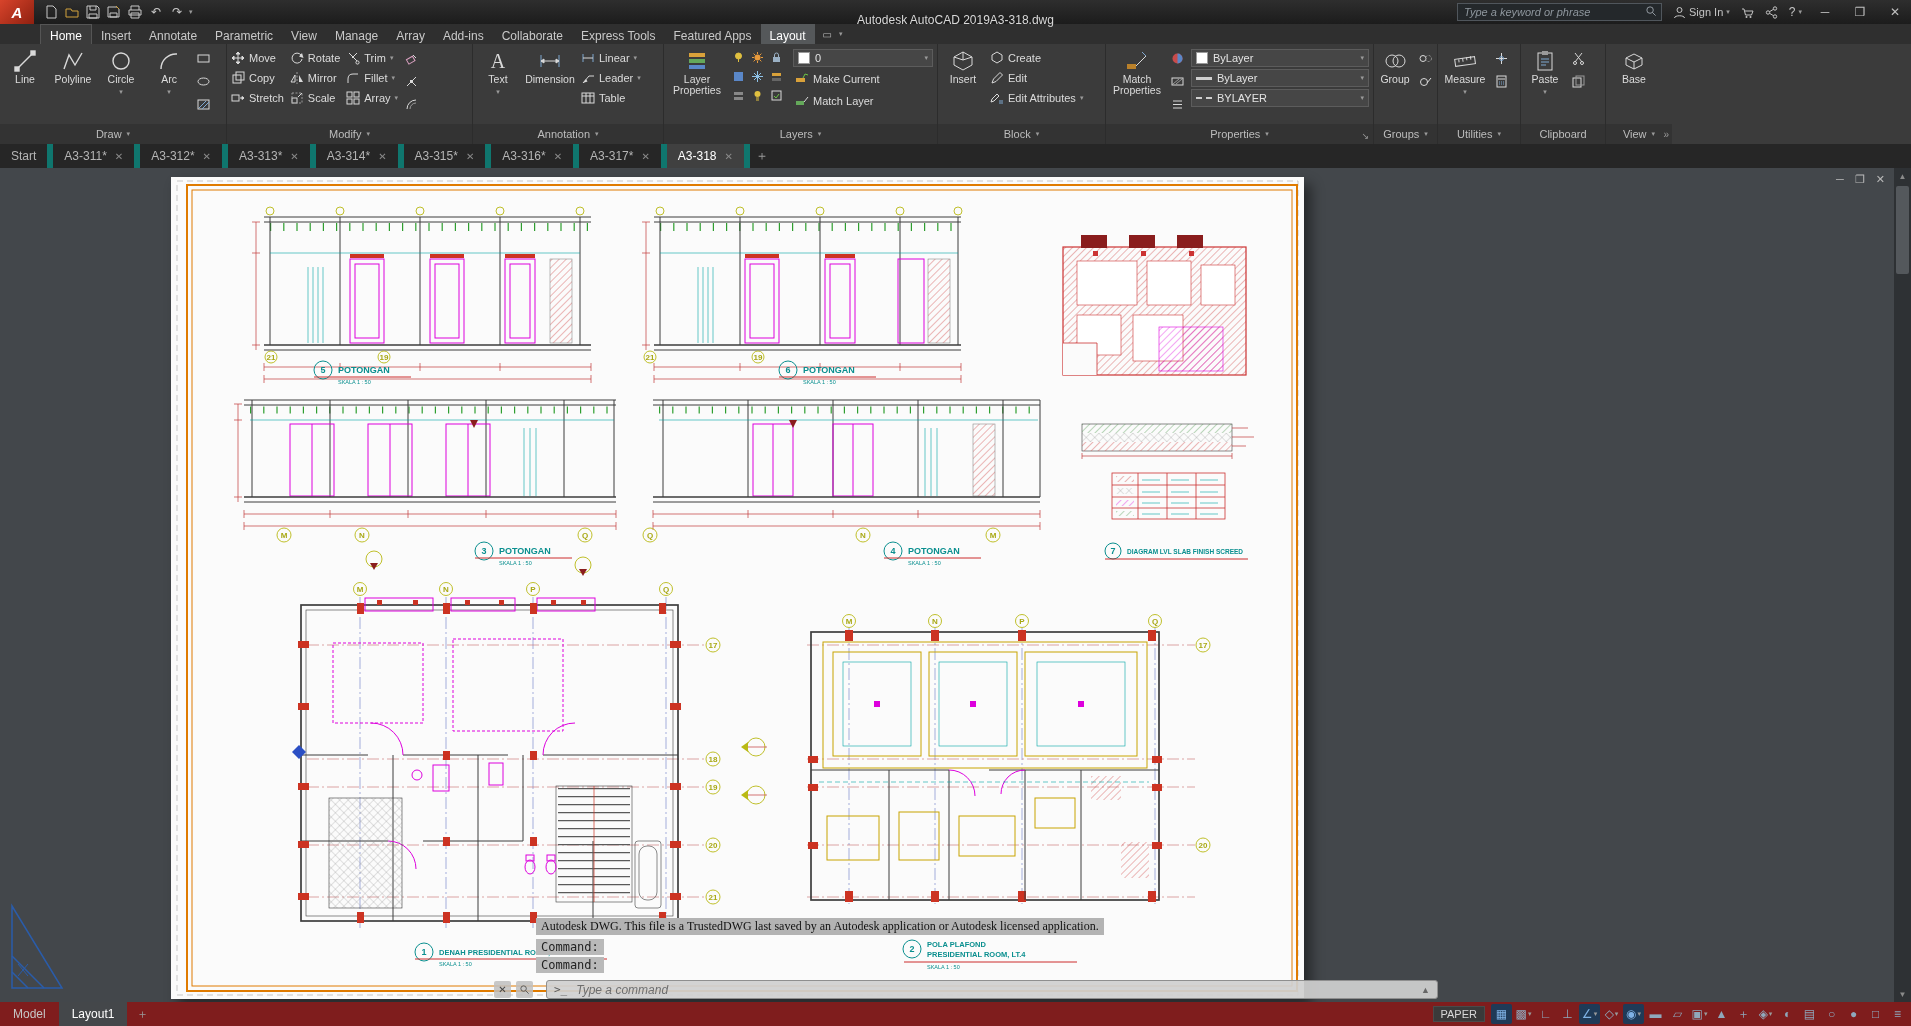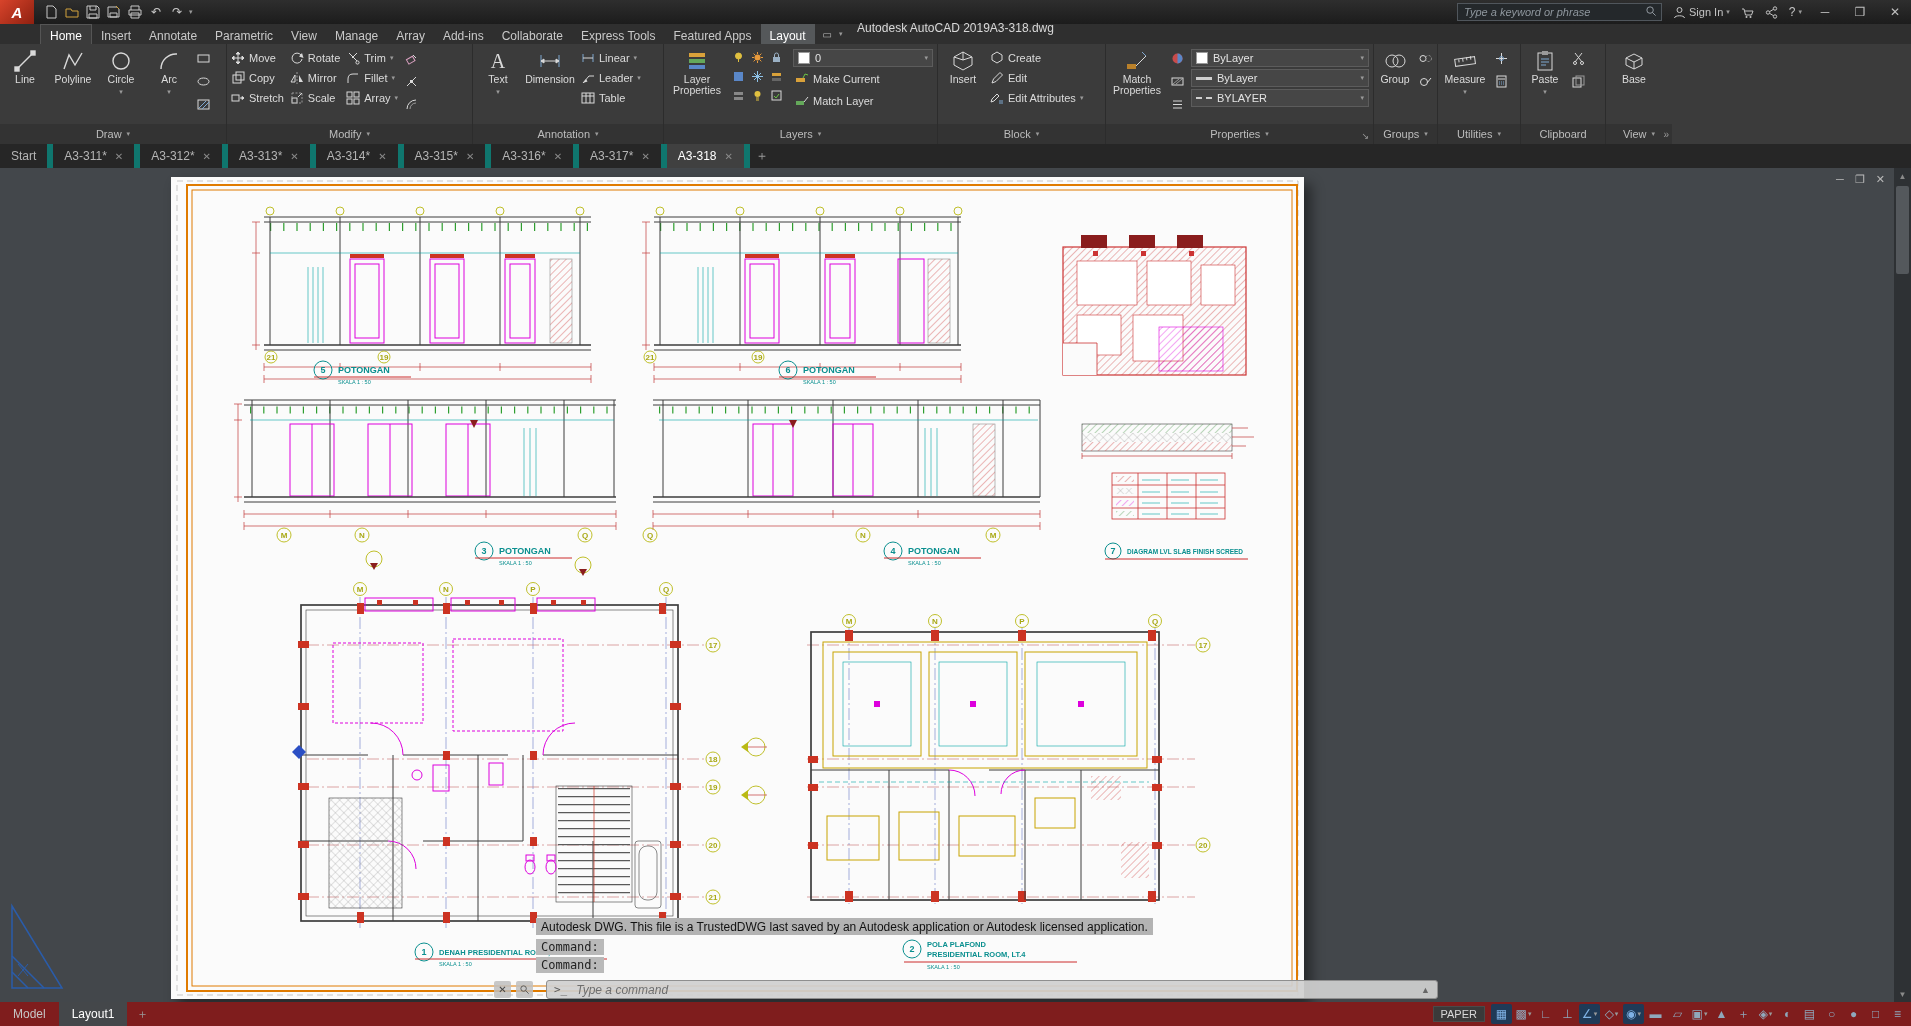--- a/index.html
+++ b/index.html
@@ -3,21 +3,21 @@
 <meta charset="utf-8">
 <style>
 html,body{margin:0;background:#1a1a1a}
 #app{position:relative;width:1911px;height:1026px;background:#3b3b3b;font-family:"Liberation Sans",sans-serif;overflow:hidden}
 
 #titlebar{position:absolute;top:0;left:0;right:0;height:24px;background:linear-gradient(#2e2e2e,#1c1c1c);display:flex;align-items:center;color:#cfcfcf;z-index:30}
 .logo{width:34px;height:24px;background:linear-gradient(135deg,#d8442b,#8f2010);color:#fff;font-weight:bold;font-style:italic;display:flex;align-items:center;justify-content:center;font-size:15px}
 .qat{display:flex;align-items:center;gap:3px;padding:0 8px}
 .qicon{width:18px;height:18px;display:flex;align-items:center;justify-content:center;color:#c8c8c8;font-size:12px}
 .qicon svg{width:14px;height:14px}
-.tbtitle{position:absolute;left:50%;transform:translateX(-50%);top:16px;height:24px;display:flex;align-items:center;gap:0;font-size:12px;color:#d8d8d8;white-space:nowrap}
+.tbtitle{position:absolute;left:50%;transform:translateX(-50%);top:8px;height:24px;display:flex;align-items:center;gap:0;font-size:12px;color:#d8d8d8;white-space:nowrap}
 .tbright{margin-left:auto;display:flex;align-items:center;gap:11px;padding-right:4px;font-size:11px}
 .searchbox{display:flex;align-items:center;background:#24282b;border:1px solid #50565c;height:16px;width:195px;padding:0 4px;gap:4px}
 .searchbox input{flex:1;background:transparent;border:0;outline:0;color:#bbb;font-size:11px;font-style:italic;font-family:inherit;min-width:0}
 .searchbox input::placeholder{color:#8f979e;font-style:italic}
 .tbico{display:flex;align-items:center;gap:3px;color:#c4c4c4}
 .tbico svg{width:13px;height:13px}
 .caret{font-size:7px;color:#9a9a9a}
 .wbtn{width:24px;text-align:center;font-size:12px;color:#c0c0c0}
 
 #rtabs{position:absolute;top:24px;left:0;right:0;height:20px;background:#2f2f2f;display:flex;align-items:stretch;padding-left:40px;z-index:29}
@@ -55,21 +55,21 @@
 
 #canvas{position:absolute;top:168px;left:0;right:0;bottom:24px;background:#43474b;overflow:hidden}
 #paper{position:absolute;left:171px;top:9px;width:1133px;height:822px;background:#fbfbfb;box-shadow:7px 7px 12px rgba(0,0,0,.45)}
 #paper svg{position:absolute;left:0;top:0}
 #paper text{font-family:"Liberation Sans",sans-serif}
 .cwin{position:absolute;top:5px;right:26px;display:flex;gap:11px;color:#b9b9b9;font-size:11px;z-index:5}
 #vscroll{position:absolute;top:0;right:0;bottom:0;width:17px;background:#2e3134;display:flex;flex-direction:column;align-items:center;z-index:4}
 .varrow{height:16px;color:#8a8a8a;font-size:8px;display:flex;align-items:center}
 .vthumb{width:13px;height:88px;background:#54585c;border-radius:2px;margin-top:2px}
 #ucsicon{position:absolute;left:10px;bottom:12px;z-index:3}
-.trustbar{position:absolute;left:536px;top:750px;height:17px;background:#b3b3b3;color:#111;font-family:Liberation Sans, sans-serif;font-size:12px;display:flex;align-items:center;padding:0 5px;white-space:nowrap;z-index:6}
+.trustbar{position:absolute;left:536px;top:750px;height:17px;background:#b3b3b3;color:#111;font-family:Liberation Serif, serif;font-size:12px;display:flex;align-items:center;padding:0 5px;white-space:nowrap;z-index:6}
 .cmdchip{position:absolute;left:536px;background:#b9b9b9;color:#222;font-family:"DejaVu Sans Mono",monospace;font-size:12px;padding:0 5px;height:16px;display:flex;align-items:center;z-index:6}
 .cmdicons{position:absolute;left:494px;top:813px;display:flex;gap:5px;z-index:7}
 .cmdicon{width:17px;height:17px;background:rgba(190,190,190,.85);border-radius:2px;display:flex;align-items:center;justify-content:center;color:#444;font-size:10px}
 .cmdbar{position:absolute;left:546px;top:812px;width:892px;height:19px;background:rgba(208,208,208,.93);border:1px solid #8f8f8f;border-radius:3px;display:flex;align-items:center;padding:0 7px;gap:7px;box-sizing:border-box;z-index:7}
 .cmdprompt{color:#555;font-size:11px;font-family:"DejaVu Sans Mono",monospace}
 .cmdbar input{flex:1;border:0;background:transparent;outline:0;font-size:12px;color:#333;font-family:"Liberation Sans",sans-serif;min-width:0}
 .cmdbar input::placeholder{color:#6e6e6e;font-style:italic}
 .cmdup{color:#666;font-size:9px}
 
 #statusbar{position:absolute;left:0;right:0;bottom:0;height:24px;background:#7f1d1d;display:flex;align-items:center;font-size:12px;color:#c6c6c6;z-index:30}

